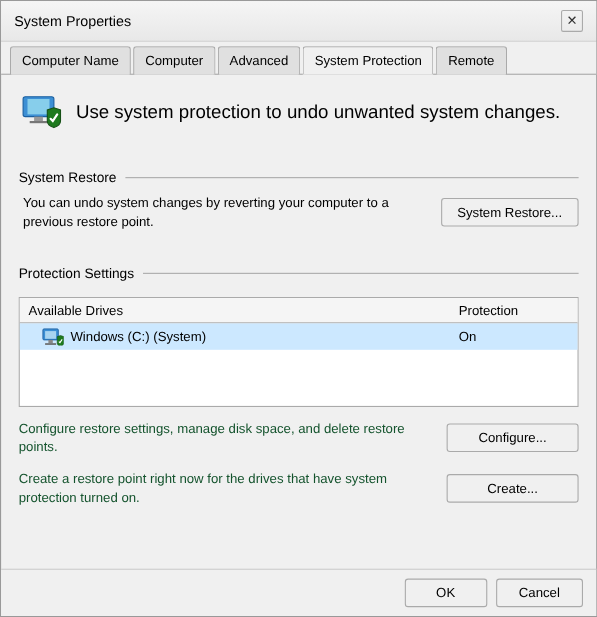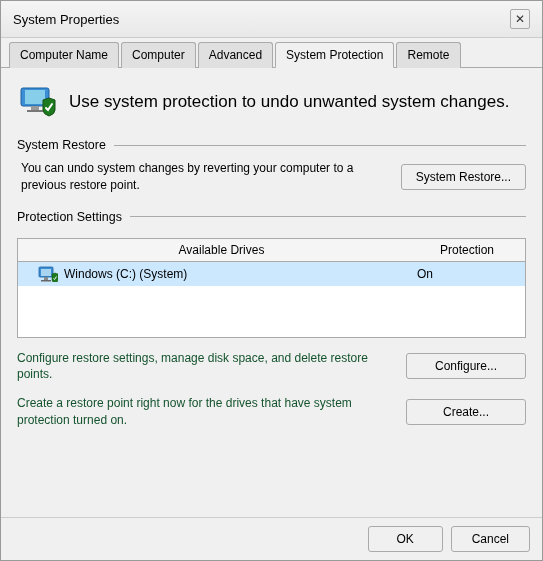--- a/index.html
+++ b/index.html
@@ -89,21 +89,21 @@
       width: 40px;
       height: 40px;
       flex-shrink: 0;
     }
     .info-text {
       font-size: 17px;
       color: #000;
     }
     .section {
       border: none;
-      margin: 4px 0 0 0;
+      margin: 20px 0 0 0;
     }
     .section-label {
       font-size: 12.5px;
       font-weight: 500;
       color: #000;
       display: flex;
       align-items: center;
       gap: 8px;
       margin-bottom: 8px;
     }
@@ -140,21 +140,20 @@
       border: 1px solid #aaa;
       background: white;
       min-height: 100px;
       flex: 1;
     }
     .table-header {
       display: flex;
       background: #f5f5f5;
       border-bottom: 1px solid #aaa;
       padding: 4px 8px;
-      text-align: center;
     }
     .th {
       font-size: 12px;
       font-weight: 500;
       color: #000;
     }
     .th:first-child { flex: 1; }
     .th:last-child { width: 100px; }
     .table-row {
       display: flex;

